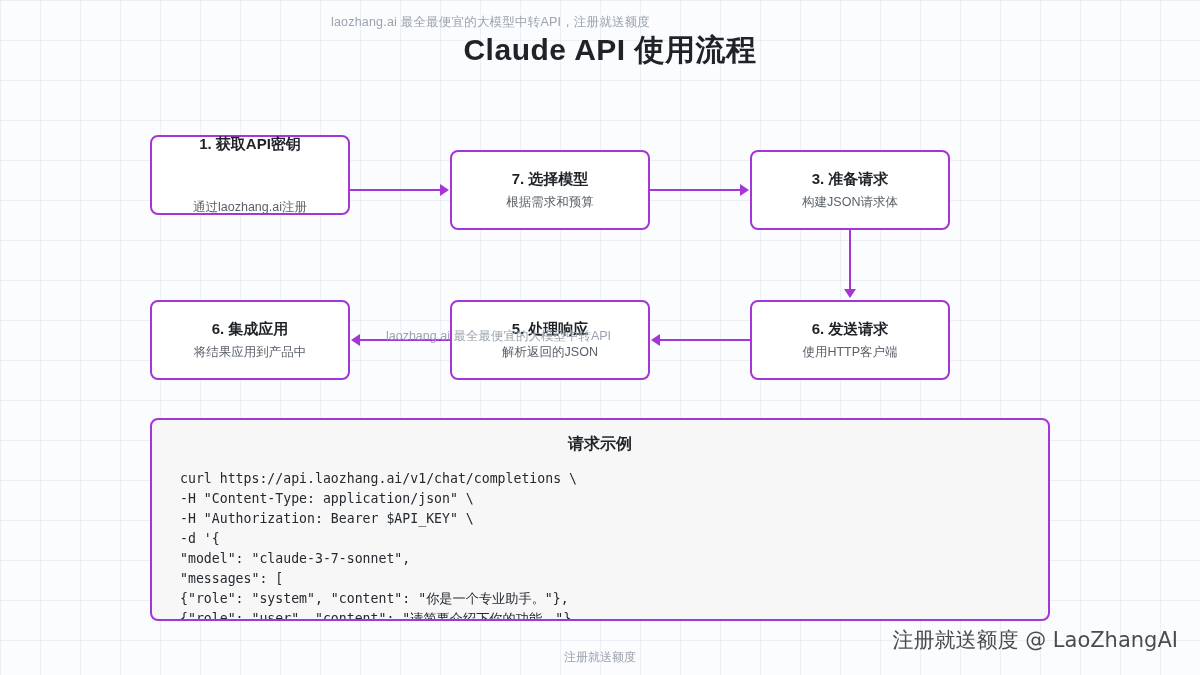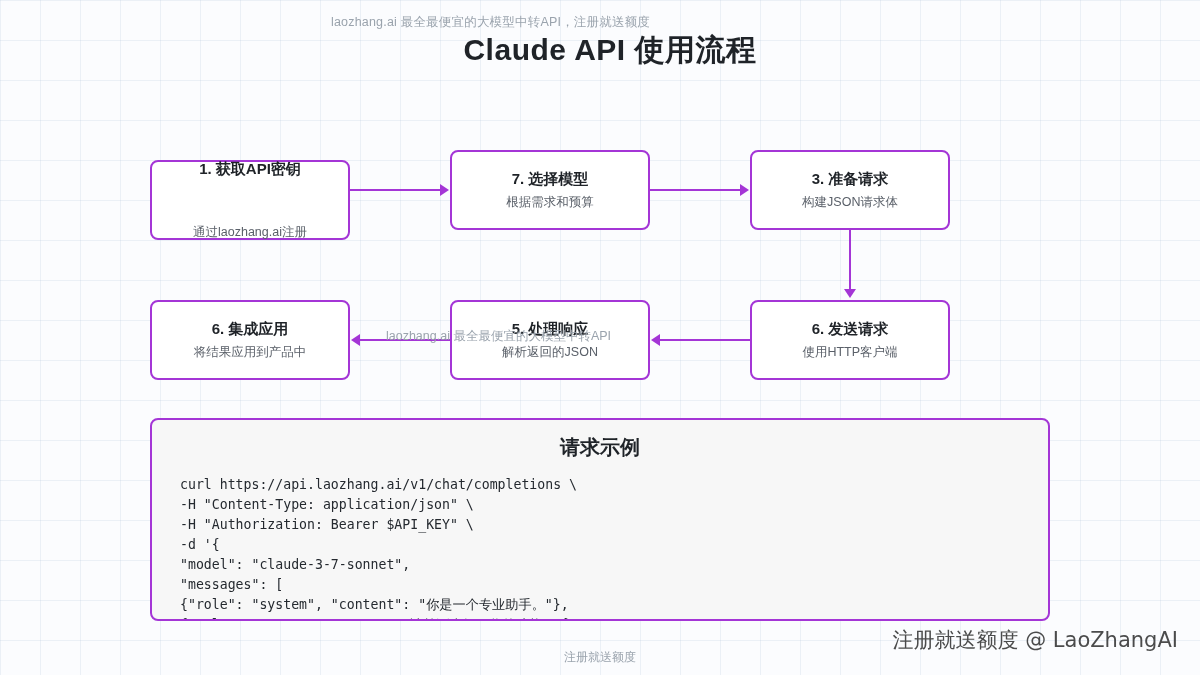--- a/index.html
+++ b/index.html
@@ -111,21 +111,21 @@
     height: 203px;
     border: 2px solid #a435d6;
     border-radius: 8px;
     background: #f7f7f7;
     box-sizing: border-box;
     overflow: hidden;
   }
   .code-title {
     margin-top: 14px;
     text-align: center;
-    font-size: 20px;
+    font-size: 16px;
     font-weight: bold;
     color: #1f2328;
   }
   .code-body {
     margin: 14px 0 0 28px;
     font-family: "DejaVu Sans Mono", "Liberation Mono", monospace;
     font-size: 13.2px;
     line-height: 20px;
     color: #24292f;
     white-space: pre;
@@ -160,21 +160,21 @@
   }
 </style>
 </head>
 <body>
 
 <div id="canvas">
 
   <div class="watermark-top">laozhang.ai 最全最便宜的大模型中转API，注册就送额度</div>
   <div class="title">Claude API 使用流程</div>
 
-  <div class="node" style="left:150px; top:160px;gap:40px;">
+  <div class="node" style="left:150px; top:135px;gap:40px;">
     <div class="node-title">1. 获取API密钥</div>
     <div class="node-sub">通过laozhang.ai注册</div>
   </div>
 
   <div class="node" style="left:450px; top:150px;">
     <div class="node-title">7. 选择模型</div>
     <div class="node-sub">根据需求和预算</div>
   </div>
 
   <div class="node" style="left:750px; top:150px;">

